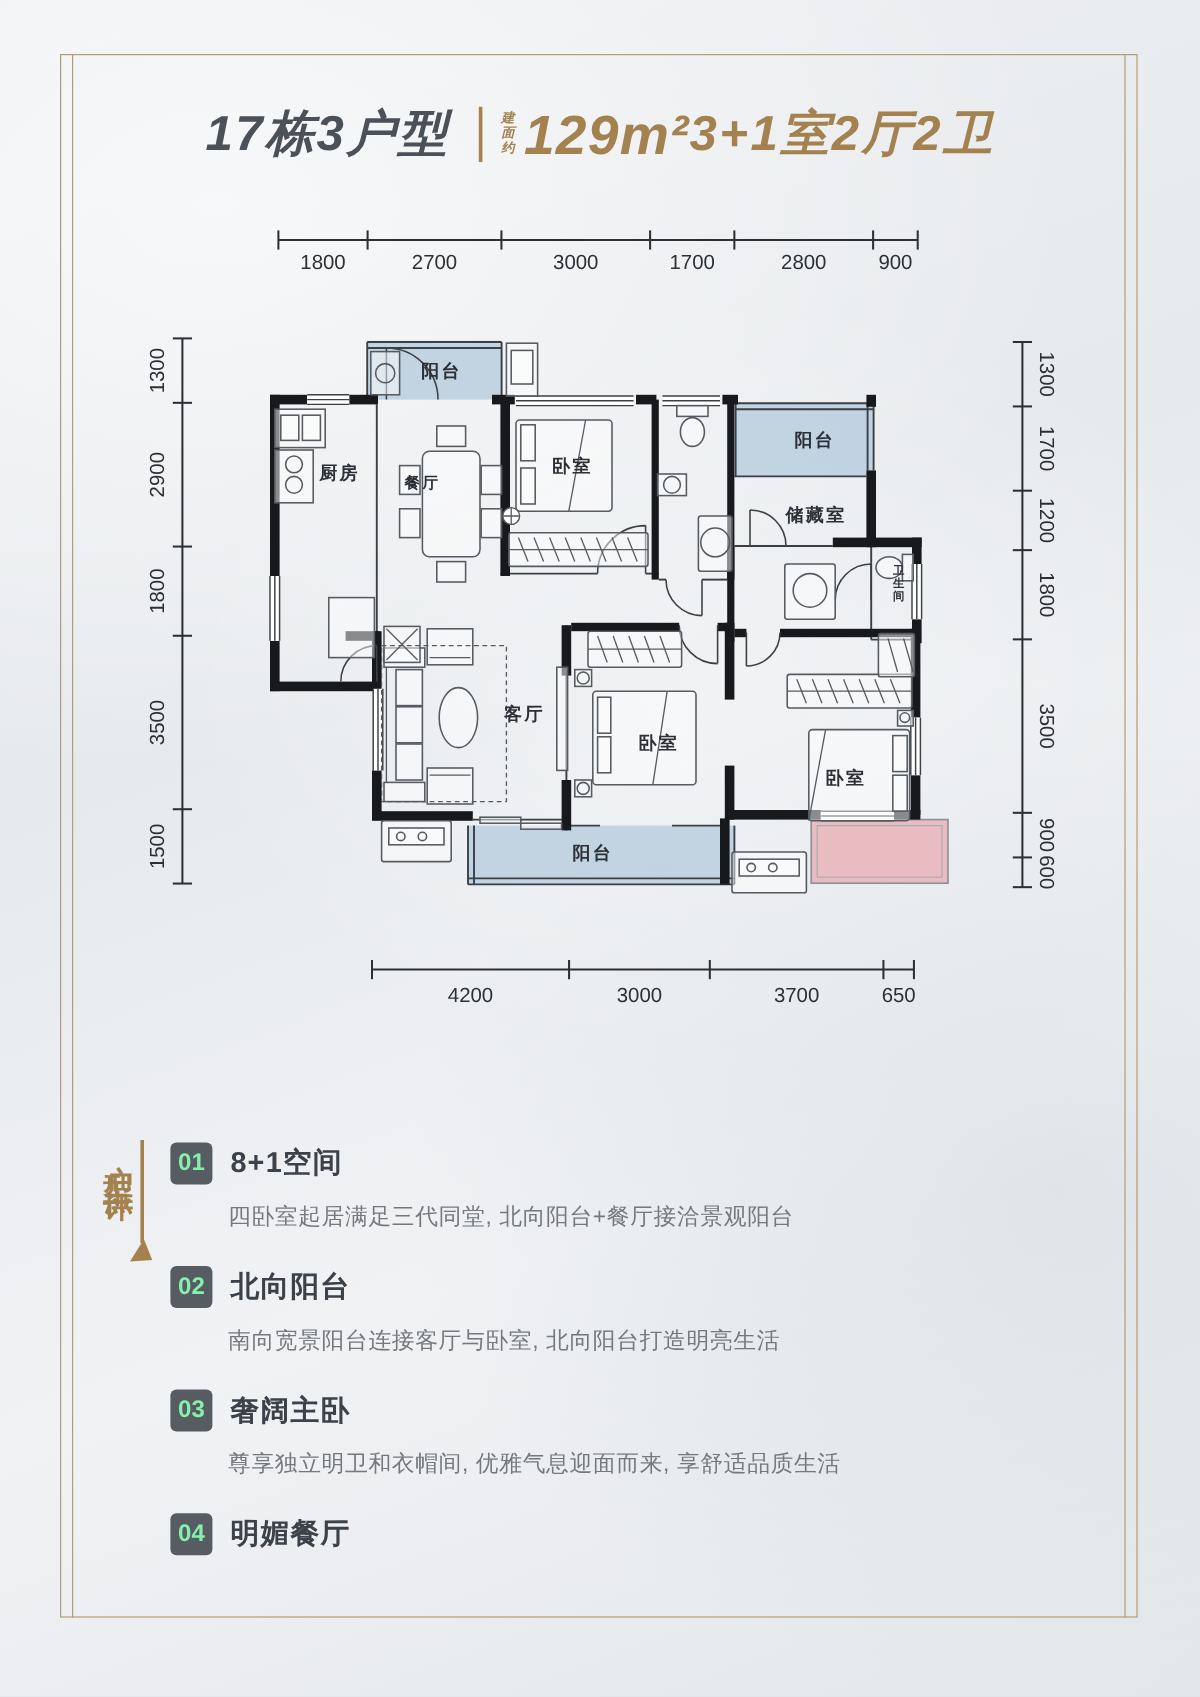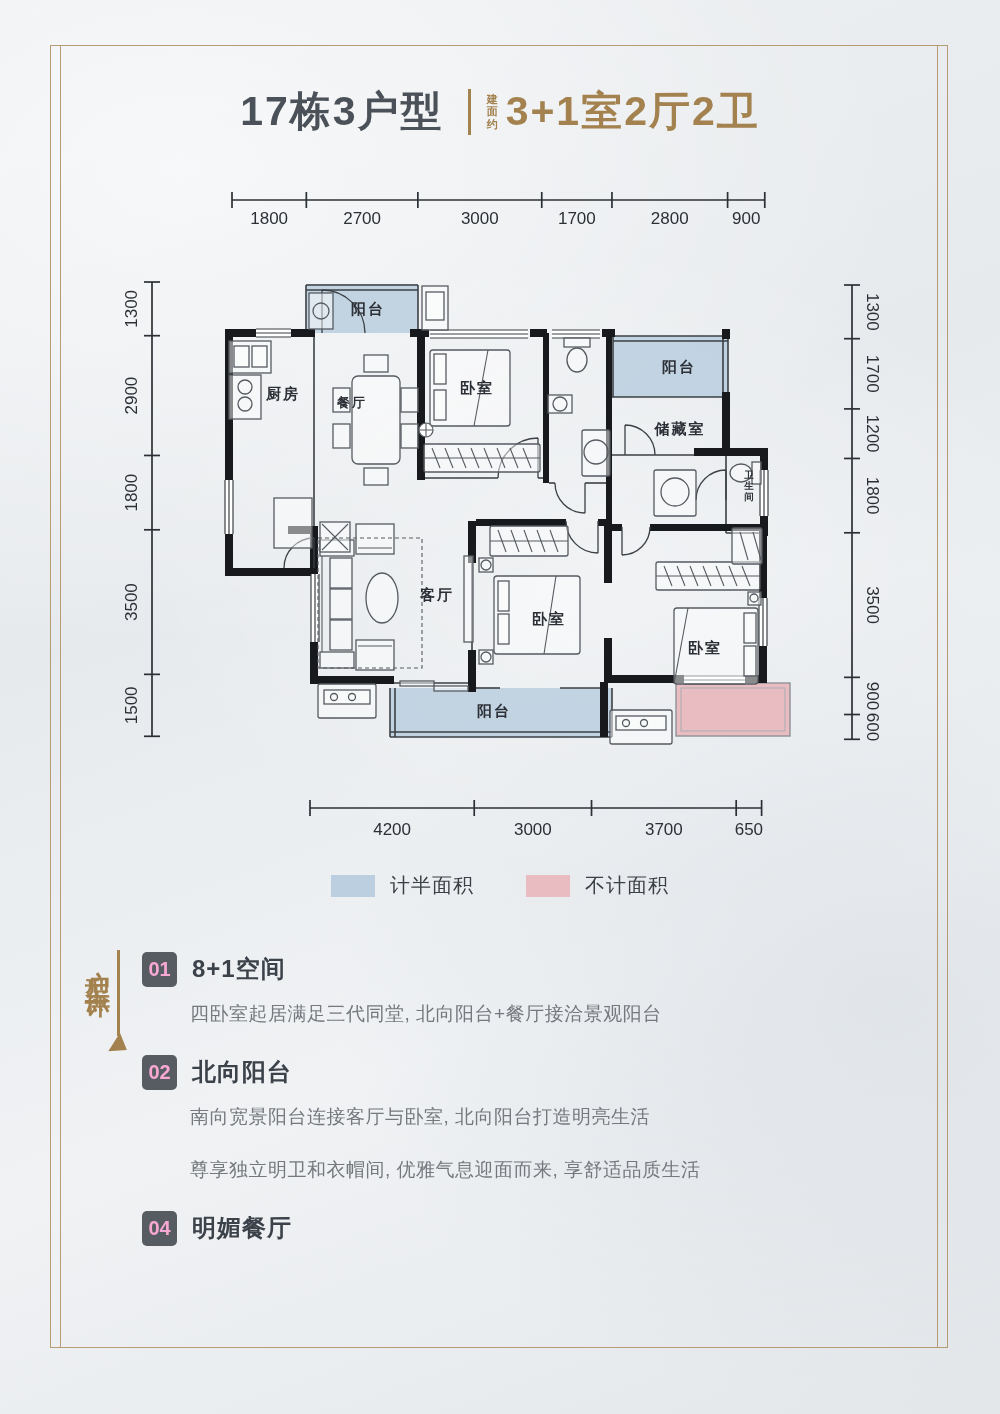--- a/index.html
+++ b/index.html
@@ -11,21 +11,21 @@
       radial-gradient(900px 700px at 88% 70%, rgba(202,209,216,.38), rgba(202,209,216,0) 60%),
       radial-gradient(700px 500px at 60% 40%, rgba(255,255,255,.35), rgba(255,255,255,0) 65%),
       linear-gradient(160deg,#edeff1 0%,#e7eaed 38%,#f0f2f4 68%,#e4e7ea 100%);
   }
   
   .frame{position:absolute;left:50px;top:45px;right:52px;bottom:66px;border:1px solid #b59c75;pointer-events:none;}
   .frame::before{content:"";position:absolute;left:9px;top:-1px;bottom:-1px;border-left:1px solid #b59c75;}
   .frame::after{content:"";position:absolute;right:9px;top:-1px;bottom:-1px;border-left:1px solid #b59c75;}
 
   
-  .header{position:absolute;top:84px;left:0;width:100%;display:flex;align-items:center;justify-content:center;}
+  .header{position:absolute;top:84px;left:0;width:100%;display:flex;align-items:center;justify-content:center;font-style:italic;}
   .h-building{font-size:41px;font-weight:900;color:#4b5158;letter-spacing:2px;}
   .h-divider{width:3px;height:46px;background:#a3824f;margin:0 16px 0 24px;}
   .h-areanote{width:14px;font-size:11px;line-height:1.15;color:#a3824f;font-weight:700;margin-right:5px;word-break:break-all;}
   .h-area{font-size:46px;font-weight:900;color:#a3824f;letter-spacing:1px;}
   .h-layout{font-size:41px;font-weight:900;color:#a3824f;letter-spacing:2px;}
 
   svg.plan{position:absolute;left:0;top:170px;width:1000px;height:690px;}
 
   
   .legend{position:absolute;top:872px;left:0;width:100%;display:flex;justify-content:center;gap:52px;}
@@ -36,35 +36,36 @@
   
   .review-head{position:absolute;left:82px;top:951px;writing-mode:vertical-rl;text-orientation:upright;
     font-size:25px;font-weight:800;color:#a3824f;letter-spacing:7px;}
   .review-line{position:absolute;left:117px;top:950px;width:3px;height:86px;background:#a3824f;}
   .review-arrow{position:absolute;left:113px;top:1035px;width:0;height:0;
     border-top:11px solid transparent;border-bottom:11px solid transparent;border-left:15px solid #a3824f;
     transform:rotate(32deg);}
   .review-items{position:absolute;left:142px;top:951px;width:720px;}
   .review-item{margin-bottom:27px;}
   .ri-head{display:flex;align-items:center;height:36px;}
-  .ri-num{width:35px;height:35px;background:#575c62;color:#f9a8d4;font-size:20px;font-weight:700;
+  .ri-num{width:35px;height:35px;background:#575c62;color:#86efac;font-size:20px;font-weight:700;
     display:flex;align-items:center;justify-content:center;border-radius:5px;flex:0 0 auto;}
   .ri-title{font-size:24px;font-weight:800;color:#3c424a;margin-left:15px;letter-spacing:1px;}
   .ri-desc{font-size:19px;color:#75797e;margin:14px 0 0 48px;letter-spacing:.5px;}
 </style>
 </head>
 <body>
 
 <div class="page">
   <div class="frame"></div>
 
   <div class="header">
     <span class="h-building">17栋3户型</span>
     <span class="h-divider"></span>
     <span class="h-areanote">建面约</span>
+    <span class="h-area">129m²</span>
     <span class="h-layout">3+1室2厅2卫</span>
   </div>
 
   <svg class="plan" viewBox="0 170 1000 690" xmlns="http://www.w3.org/2000/svg">
       <g>
         <rect x="306" y="284" width="112" height="49" fill="#bccfe0" opacity="0.9"></rect>
         <rect x="613" y="336" width="115" height="61" fill="#bccfe0" opacity="0.9"></rect>
         <rect x="390" y="688" width="222" height="49" fill="#bccfe0" opacity="0.9"></rect>
       </g>
       <g>
@@ -349,30 +350,20 @@
         <text x="872" y="316.845" font-size="17" fill="#2c3036" text-anchor="middle" transform="rotate(90 872 311.845)">1300</text>
         <text x="872" y="378.79499999999996" font-size="17" fill="#2c3036" text-anchor="middle" transform="rotate(90 872 373.79499999999996)">1700</text>
         <text x="872" y="438.67999999999995" font-size="17" fill="#2c3036" text-anchor="middle" transform="rotate(90 872 433.67999999999995)">1200</text>
         <text x="872" y="500.63" font-size="17" fill="#2c3036" text-anchor="middle" transform="rotate(90 872 495.63)">1800</text>
         <text x="872" y="610.0749999999999" font-size="17" fill="#2c3036" text-anchor="middle" transform="rotate(90 872 605.0749999999999)">3500</text>
         <text x="872" y="700.935" font-size="17" fill="#2c3036" text-anchor="middle" transform="rotate(90 872 695.935)">900</text>
         <text x="872" y="731.9099999999999" font-size="17" fill="#2c3036" text-anchor="middle" transform="rotate(90 872 726.9099999999999)">600</text>
       </g>
     </svg>
 
-  <div class="legend">
-    <div class="legend-item">
-      <span class="legend-swatch" style="background: rgb(188, 207, 224);"></span>
-      <span class="legend-label">计半面积</span>
-    </div>
-    <div class="legend-item">
-      <span class="legend-swatch" style="background: rgb(232, 188, 193);"></span>
-      <span class="legend-label">不计面积</span>
-    </div>
-  </div>
 
   <div class="review-head">户型点评</div>
   <div class="review-line"></div>
   <div class="review-arrow"></div>
 
   <div class="review-items">
     <div class="review-item">
       <div class="ri-head">
         <span class="ri-num">01</span>
         <span class="ri-title">8+1空间</span>
@@ -380,20 +371,24 @@
       <div class="ri-desc">四卧室起居满足三代同堂, 北向阳台+餐厅接洽景观阳台</div>
     </div>
     <div class="review-item">
       <div class="ri-head">
         <span class="ri-num">02</span>
         <span class="ri-title">北向阳台</span>
       </div>
       <div class="ri-desc">南向宽景阳台连接客厅与卧室, 北向阳台打造明亮生活</div>
     </div>
     <div class="review-item">
+      <div class="ri-head">
+        <span class="ri-num">03</span>
+        <span class="ri-title">奢阔主卧</span>
+      </div>
       <div class="ri-desc">尊享独立明卫和衣帽间, 优雅气息迎面而来, 享舒适品质生活</div>
     </div>
     <div class="review-item">
       <div class="ri-head">
         <span class="ri-num">04</span>
         <span class="ri-title">明媚餐厅</span>
       </div>
     </div>
   </div>
 </div>

